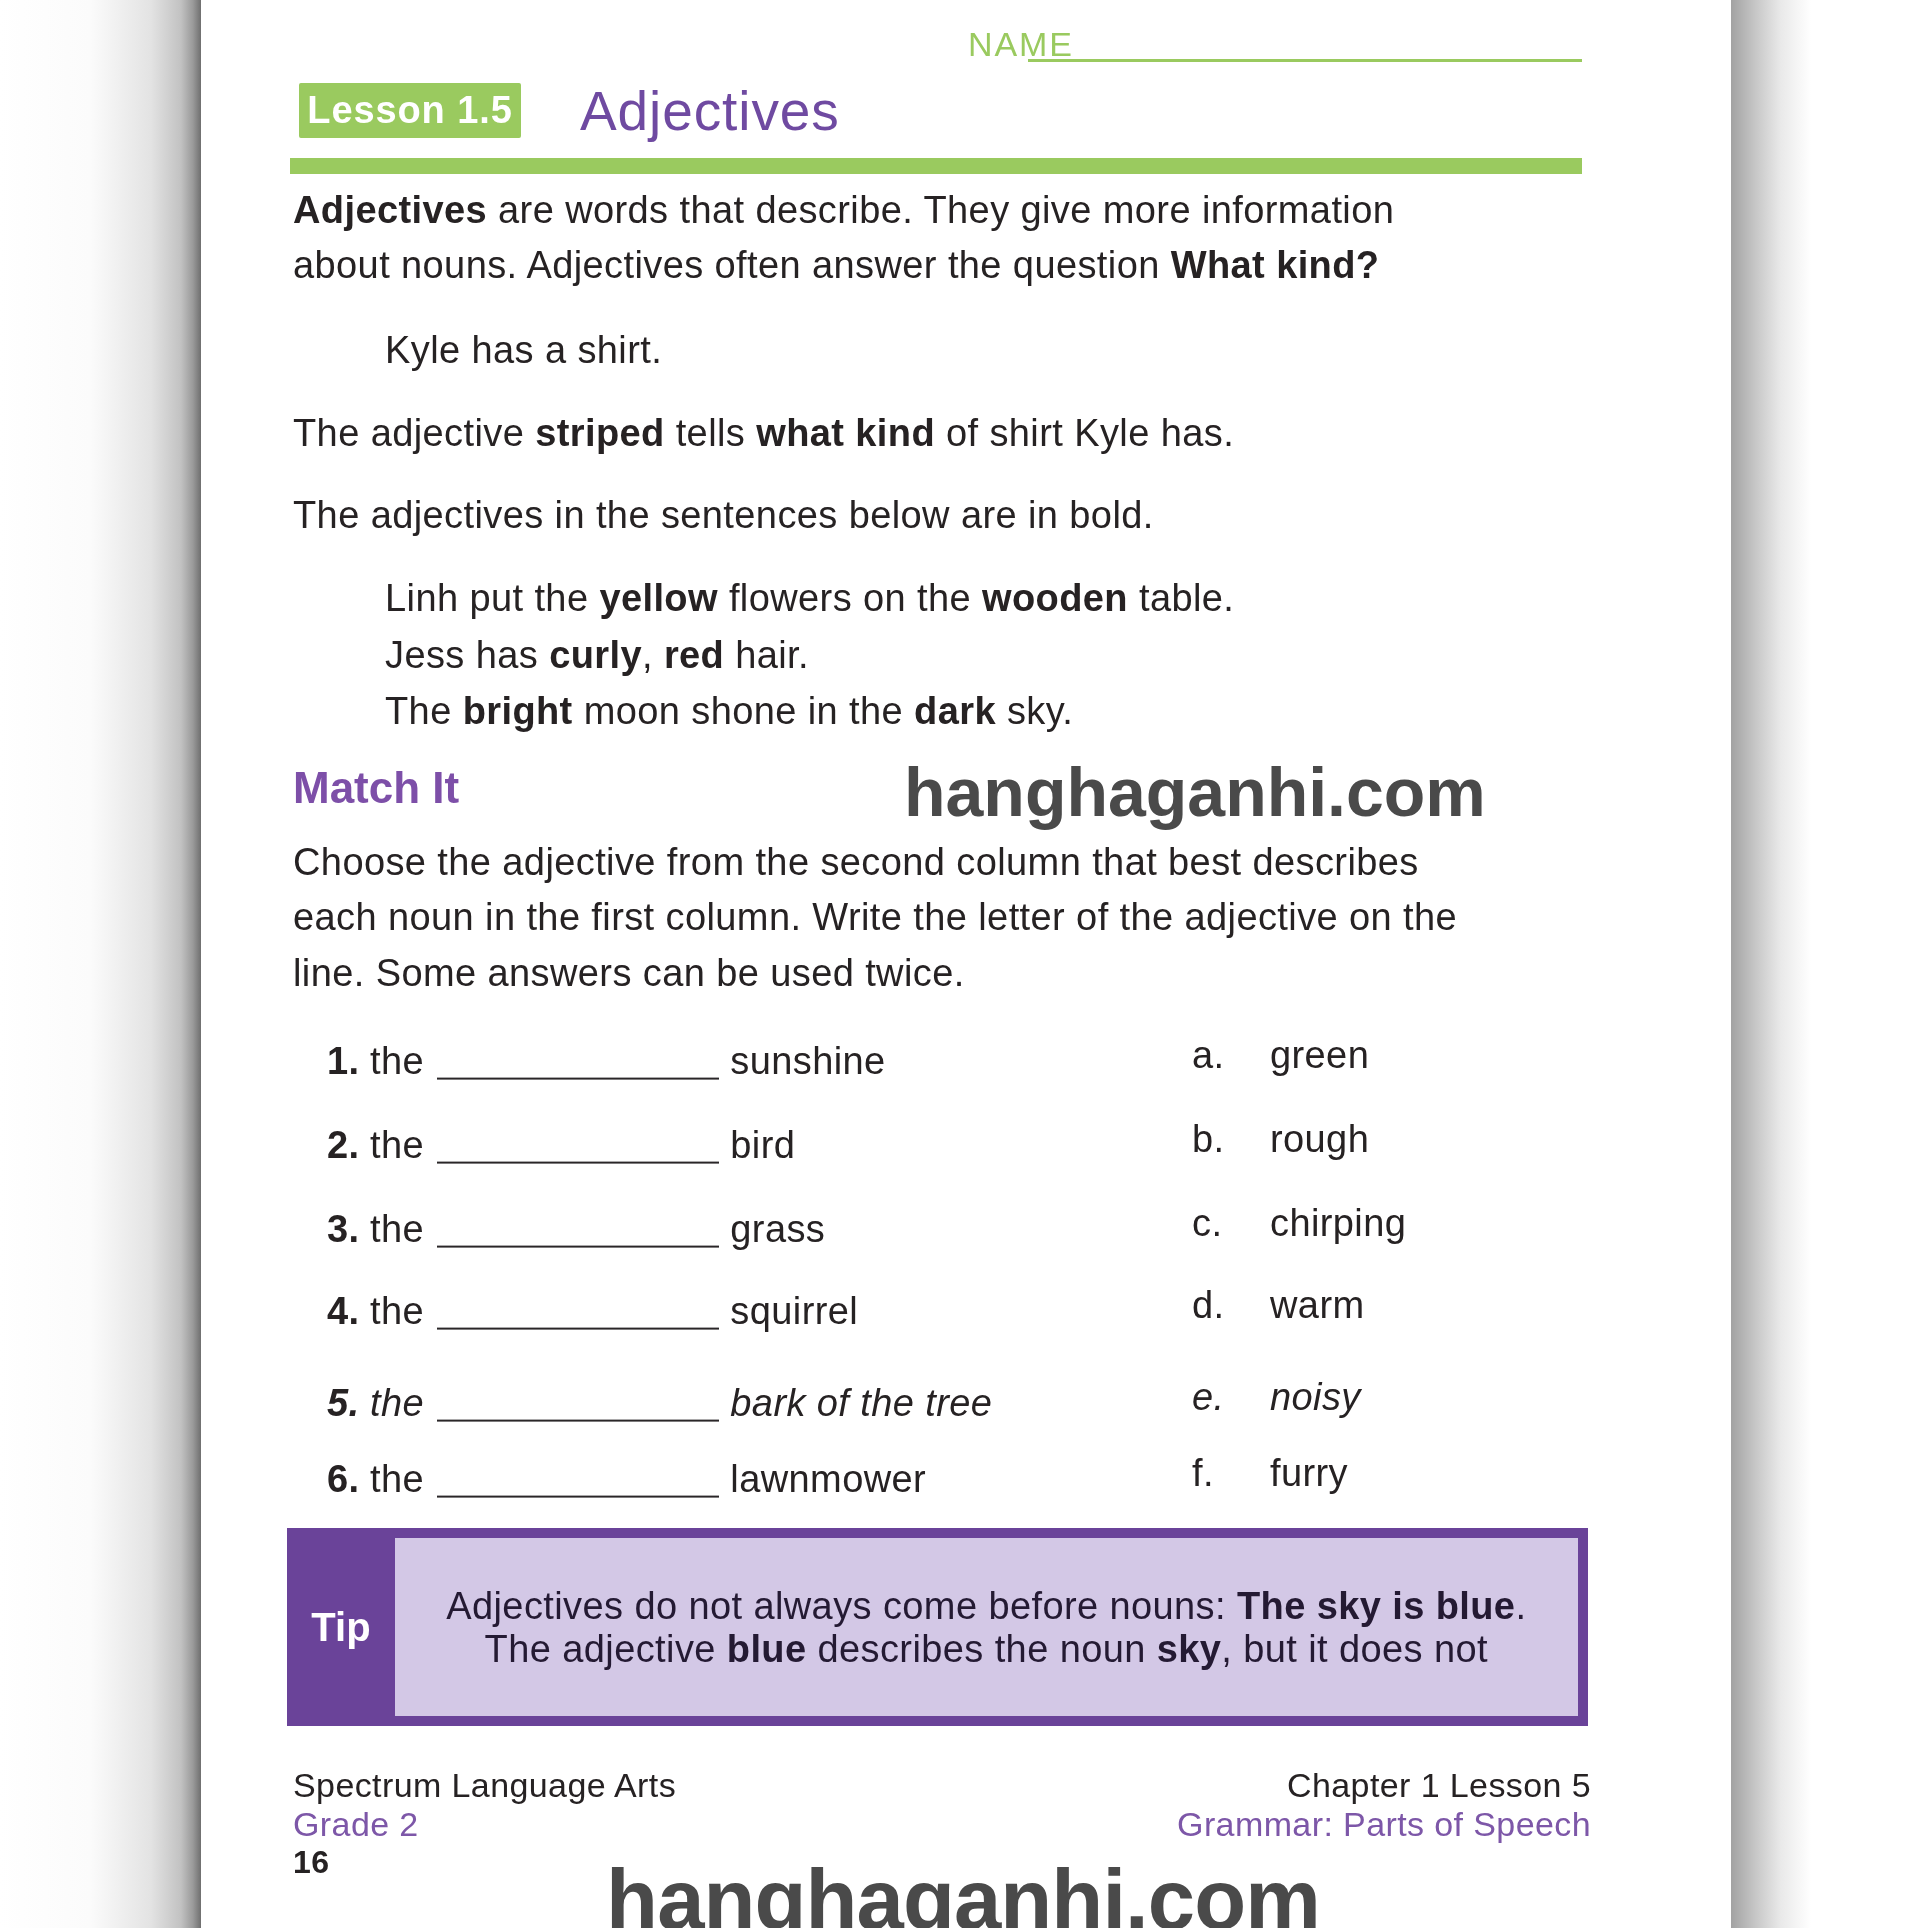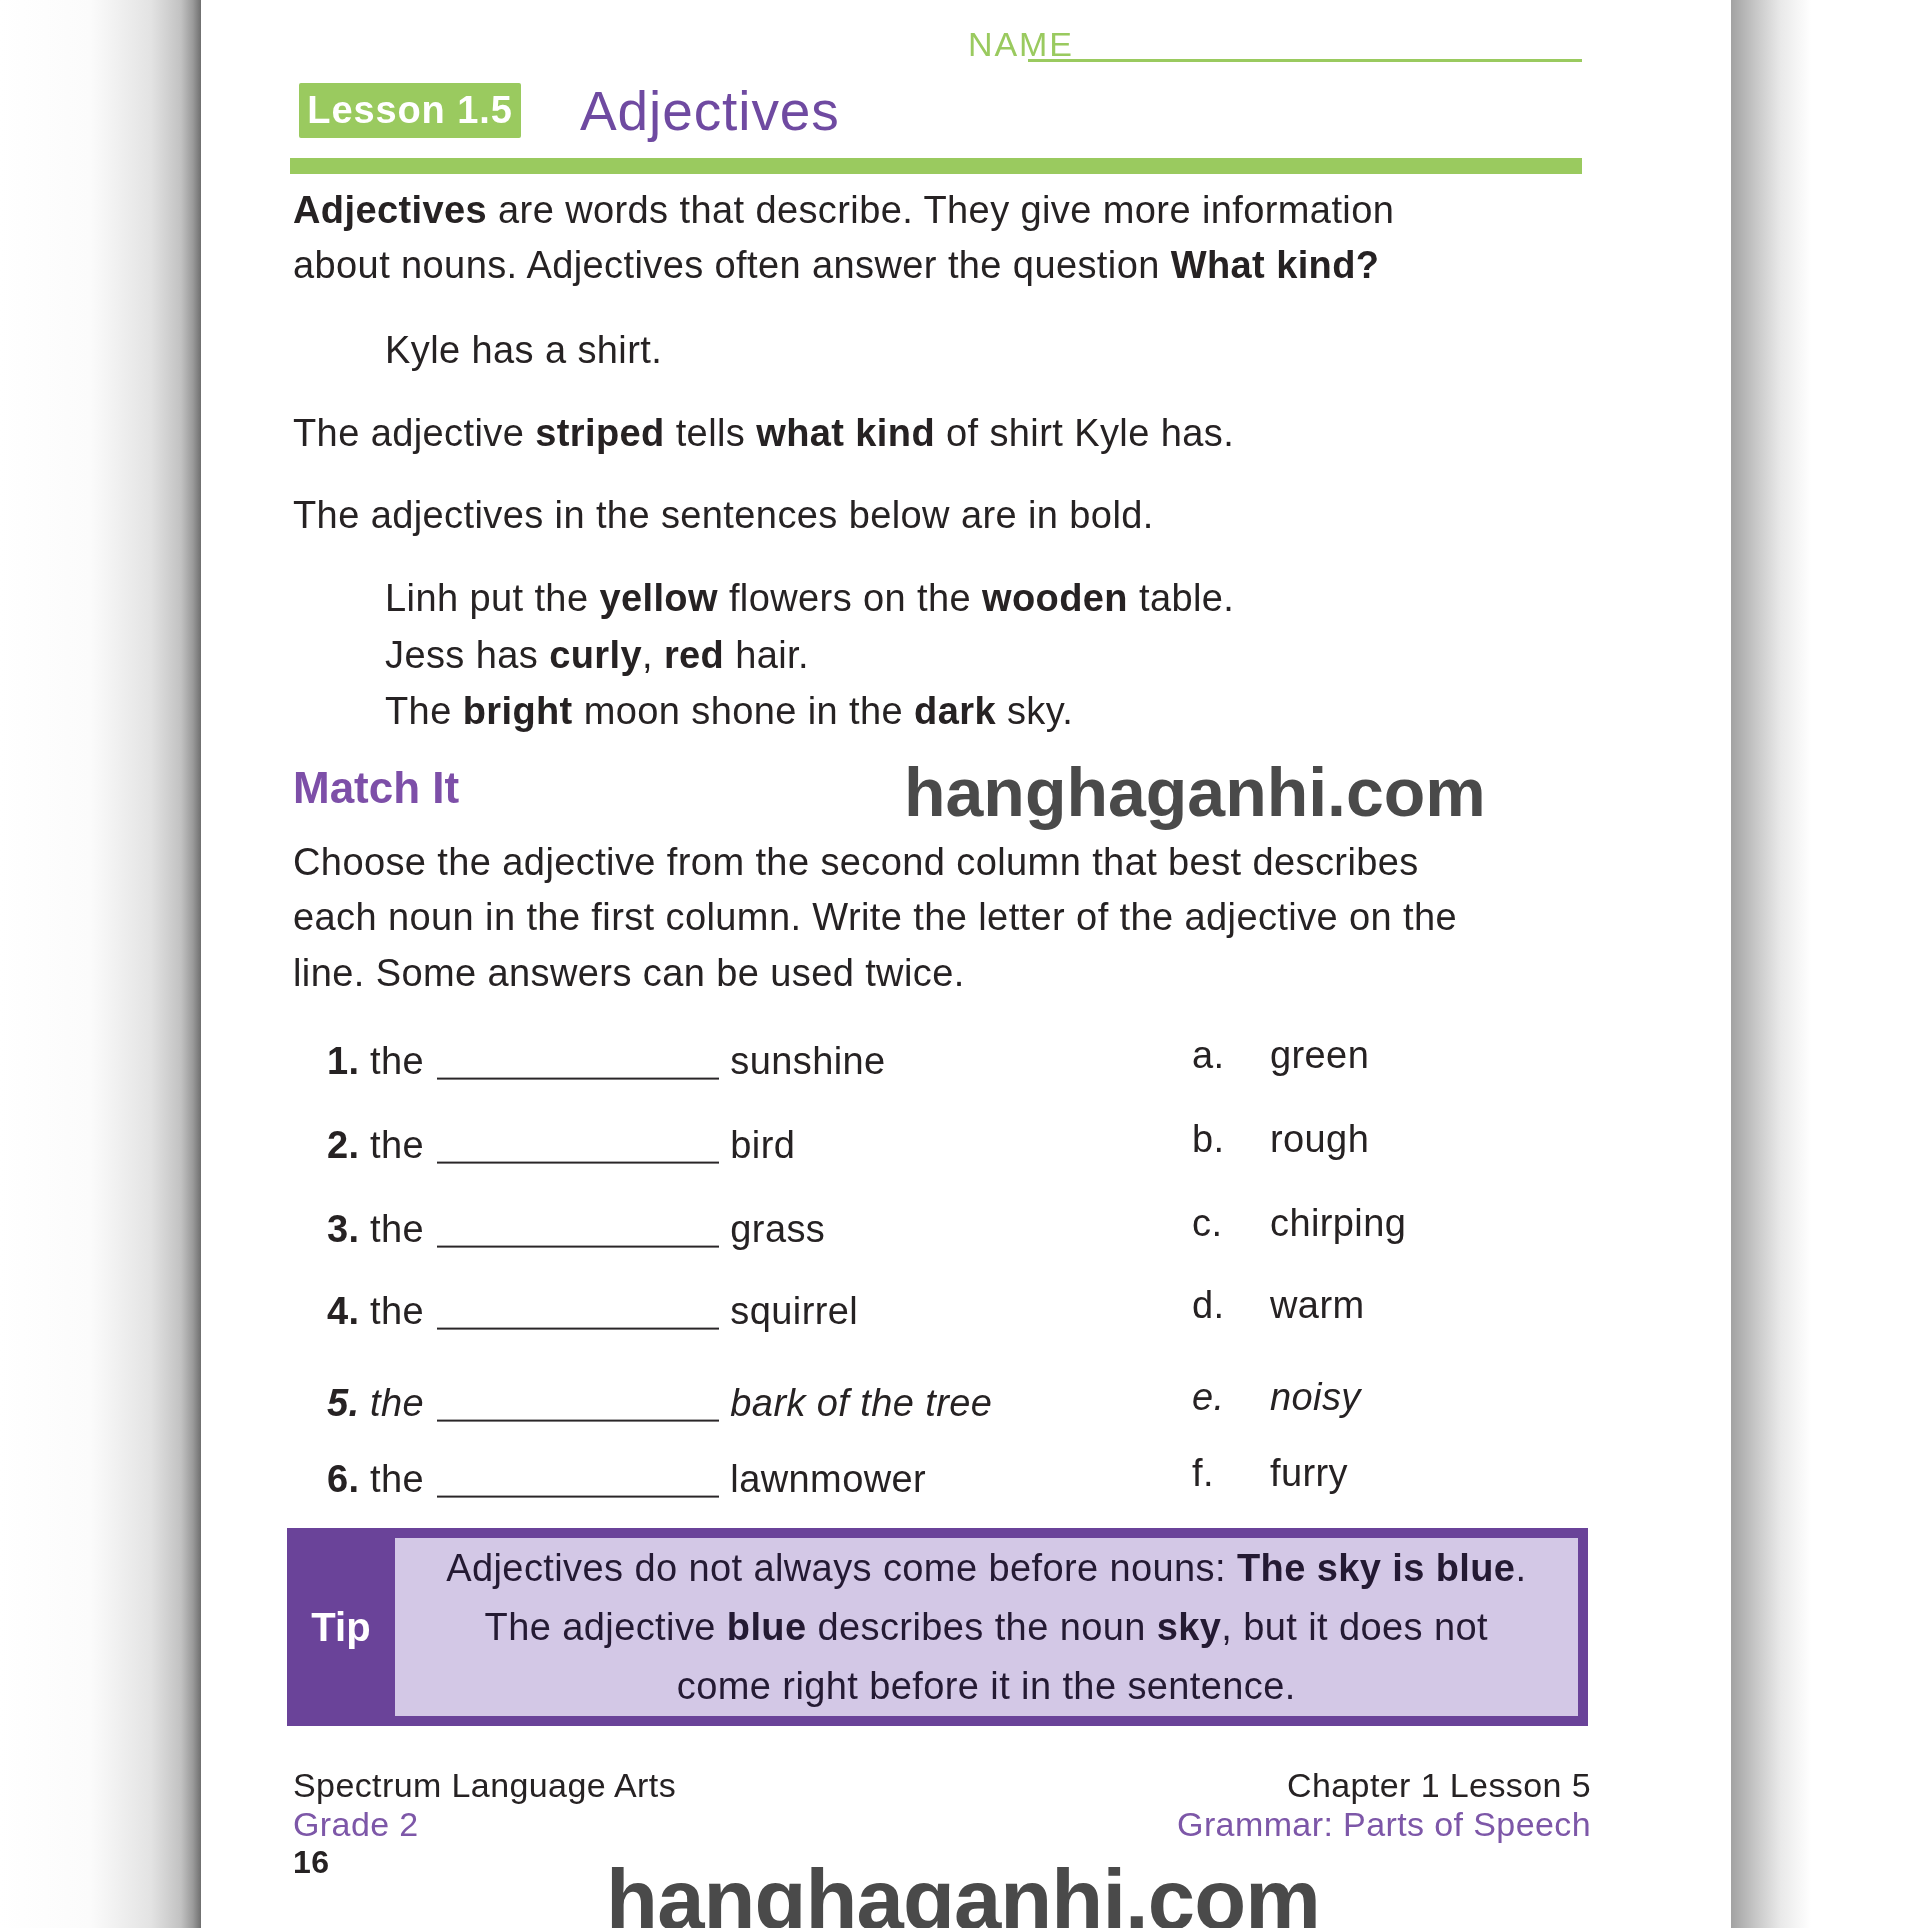--- a/index.html
+++ b/index.html
@@ -40,21 +40,21 @@
   .match-row .letter{position:absolute;left:865px;}
   .match-row .word{position:absolute;left:943px;}
   
   .tip{position:absolute;left:287px;top:1528px;width:1301px;height:198px;background:#6a4399;}
   .tip-label{
     position:absolute;left:0;top:0;width:108px;height:100%;display:flex;align-items:center;justify-content:center;
     color:#ffffff;font-size:40px;font-weight:bold;border-radius:11px;
   }
   .tip-inner{
     position:absolute;left:108px;top:10.4px;right:10.4px;bottom:10.4px;background:#d3c8e6;
-    display:flex;flex-direction:column;align-items:center;justify-content:center;gap:19px;
+    display:flex;flex-direction:column;align-items:center;justify-content:center;gap:3px;
     color:#241a33;font-size:38px;letter-spacing:0.4px;
   }
   .tip-inner div{white-space:nowrap;line-height:40px;}
   
   .foot{font-size:34px;line-height:38px;letter-spacing:0.4px;}
   .purple{color:#7d57a8;}
   .foot-right{text-align:right;}
   
   .wm{position:absolute;color:#4a4a4a;font-weight:600;white-space:nowrap;}
   .wm-mid{left:904px;top:753px;width:556px;font-size:68px;text-align:center;}
@@ -123,21 +123,20 @@
     <span class="num">6.</span><span class="pre">the</span><span class="blank"></span><span class="noun">lawnmower</span>
     <span class="letter">f.</span>
     <span class="word">furry</span>
   </div>
 
   <div class="tip">
     <div class="tip-label">Tip</div>
     <div class="tip-inner">
       <div><span>Adjectives do not always come before nouns: </span><span class="bold">The sky is blue</span><span>.</span></div>
       <div><span>The adjective </span><span class="bold">blue</span><span> describes the noun </span><span class="bold">sky</span><span>, but it does not</span></div>
-      <div><span>come right before it in the sentence.</span></div>
     </div>
   </div>
 
   <div class="t foot" style="left:293px;top:1766px;">Spectrum Language Arts</div>
   <div class="t foot purple" style="left:293px;top:1805px;">Grade 2</div>
   <div class="t foot b" style="left:293px;top:1843px;font-size:32px;">16</div>
 
   <div class="t foot foot-right" style="left:1026px;top:1766px;width:565px;">Chapter 1 Lesson 5</div>
   <div class="t foot foot-right purple" style="left:1026px;top:1805px;width:565px;">Grammar: Parts of Speech</div>
 

